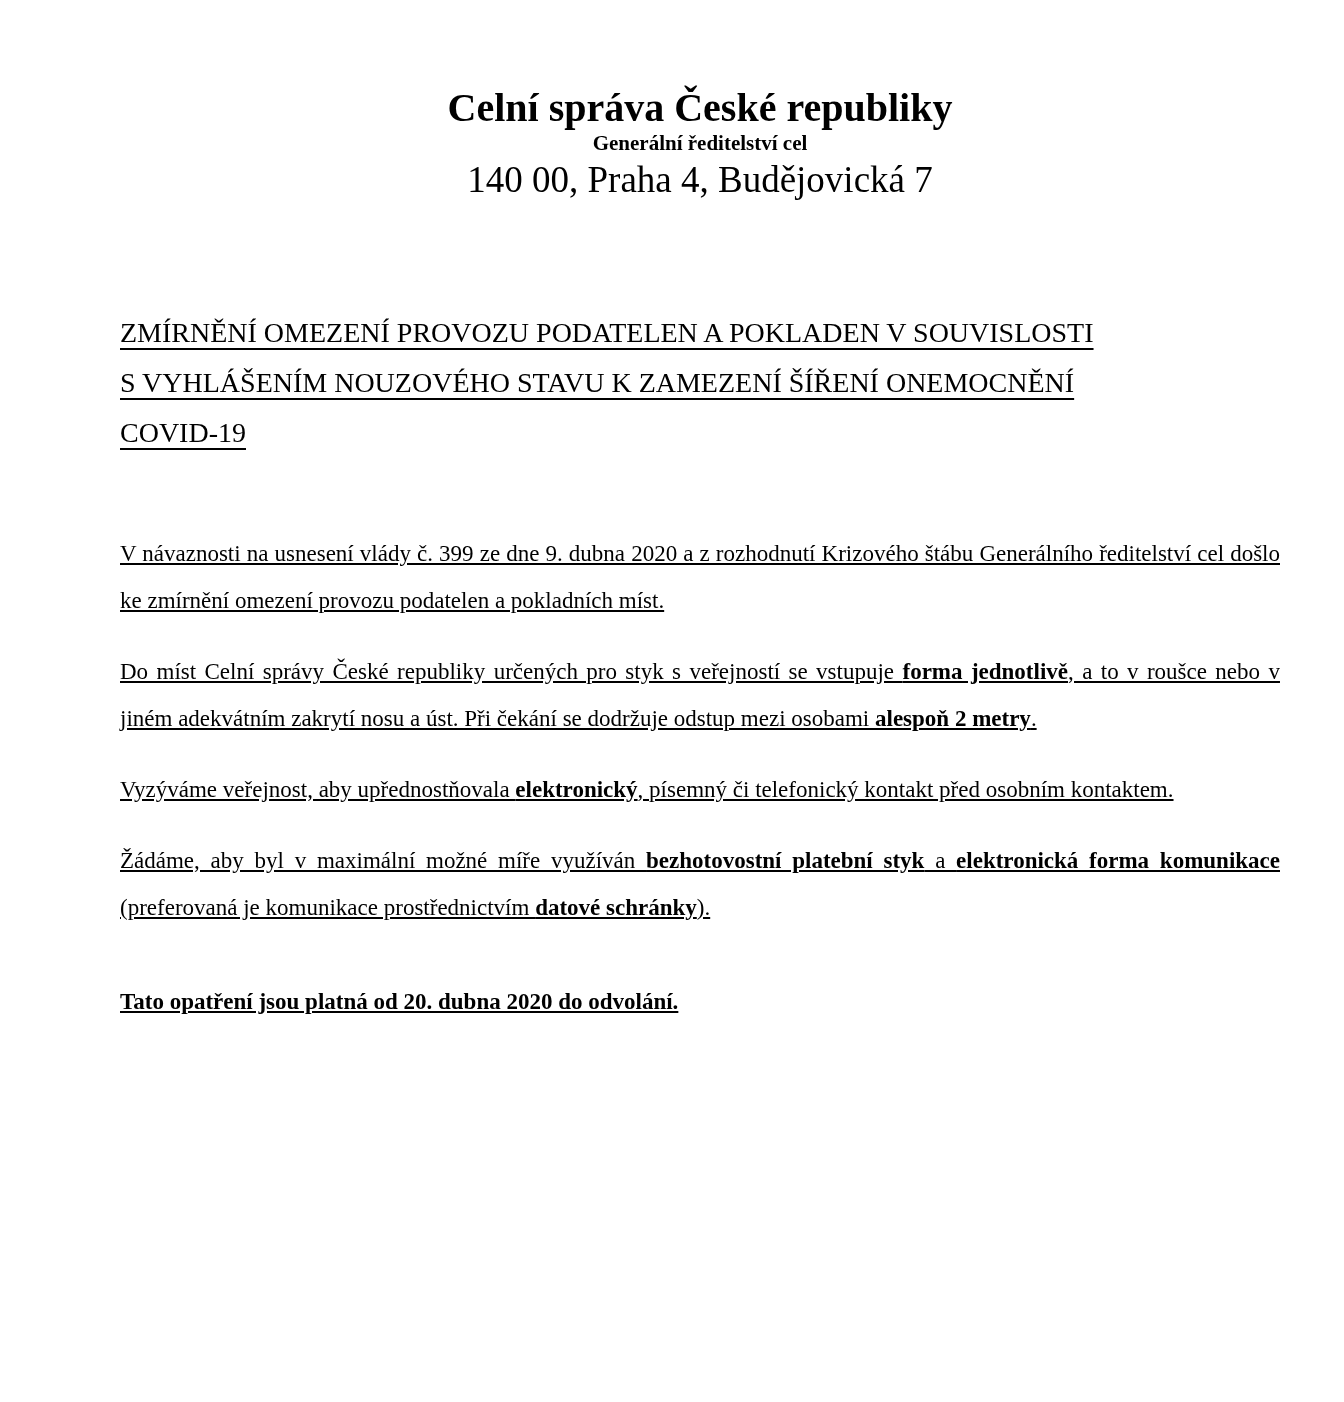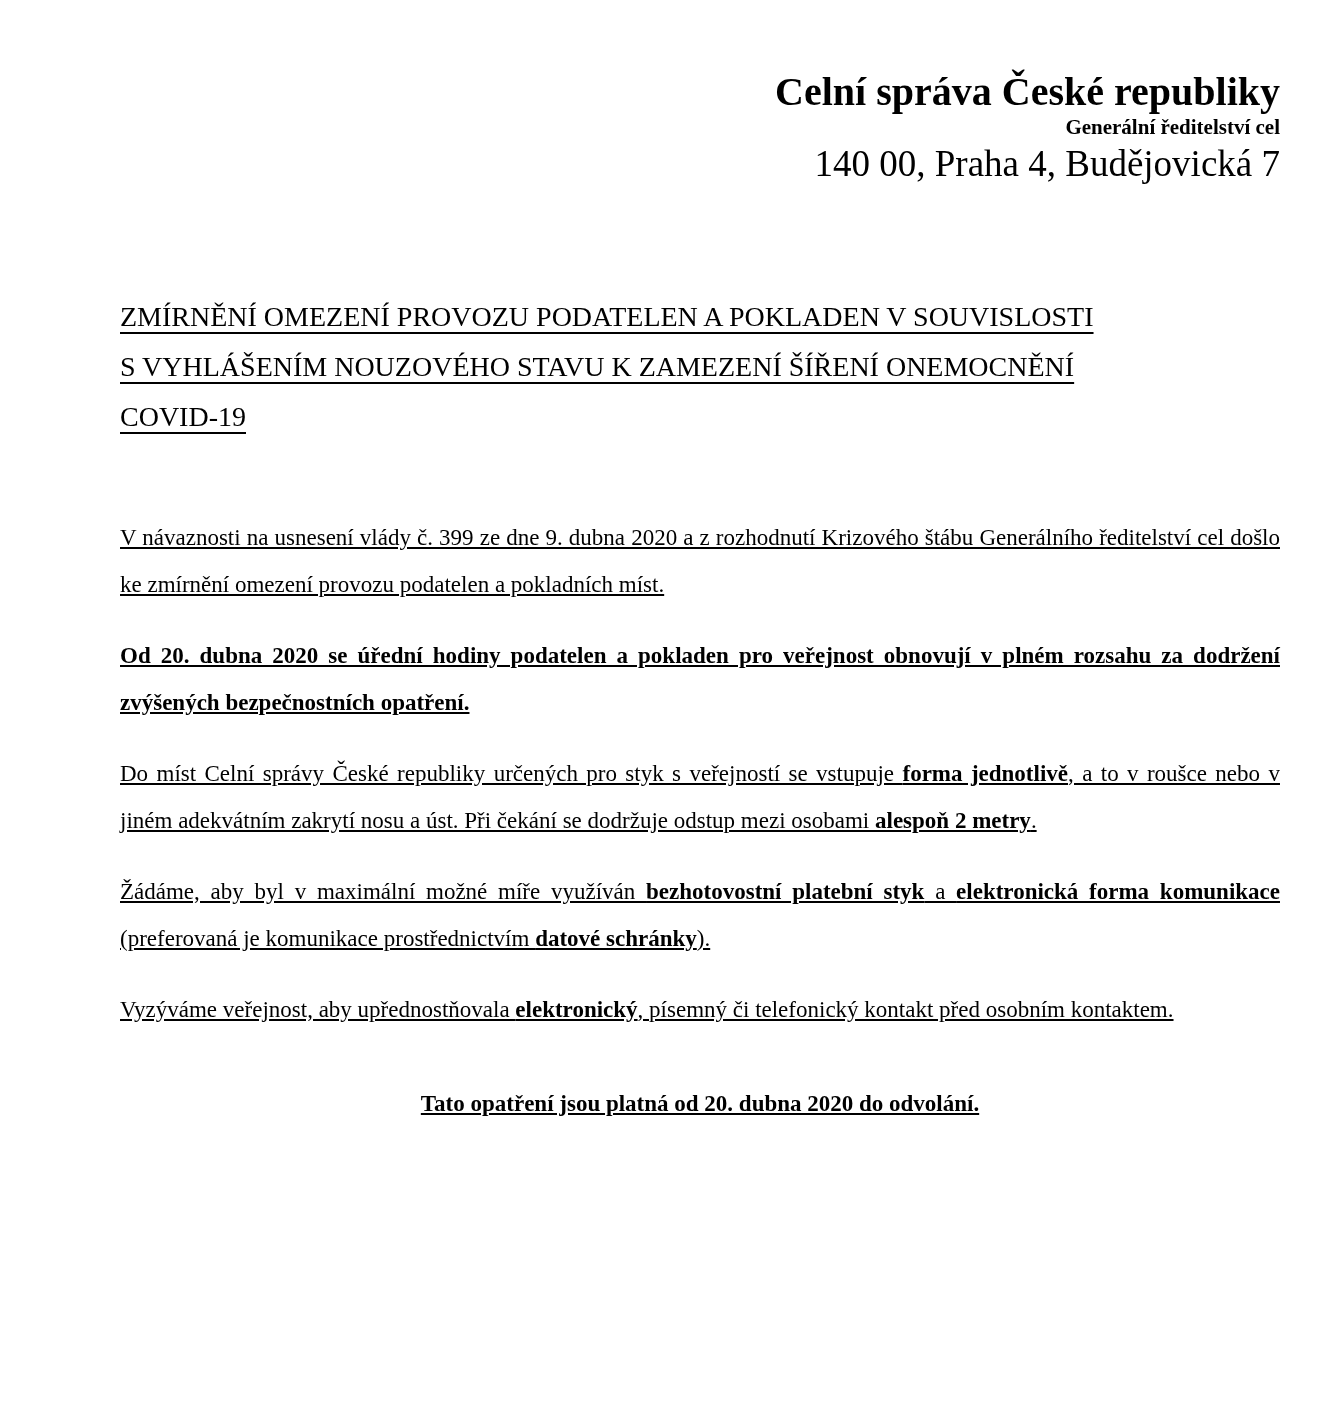--- a/index.html
+++ b/index.html
@@ -13,21 +13,22 @@
     color: #000000;
     overflow: hidden;
   }
   .page {
     width: 100%;
     height: 100%;
     padding: 68px 64px 0 120px; 
   }
   
   .letterhead {
-    text-align: right;
+    text-align: center;
+    margin-top: 16px;
   }
   .org-name {
     font-size: 40px;
     font-weight: bold;
     line-height: 1.18;
   }
   .dept-name {
     font-size: 21px;
     font-weight: bold;
     line-height: 1.18;
@@ -57,21 +58,21 @@
     font-size: 23px;
     text-decoration: underline;
   }
   .para {
     text-align: justify;
     line-height: 47px;
     margin-bottom: 24px;
   }
   .para:last-child {
     margin-top: 47px;
-    text-align: center;
+    text-align: left;
   }
   .b { font-weight: bold; }
 </style>
 </head>
 <body>
 
 <div class="page">
 
   <div class="letterhead">
     <div class="org-name">Celní správa České republiky</div>
@@ -80,20 +81,19 @@
   </div>
 
   <div class="doc-title">
     <span class="title-line">ZMÍRNĚNÍ OMEZENÍ PROVOZU PODATELEN A POKLADEN V SOUVISLOSTI</span>
     <span class="title-line">S VYHLÁŠENÍM NOUZOVÉHO STAVU K ZAMEZENÍ ŠÍŘENÍ ONEMOCNĚNÍ</span>
     <span class="title-line">COVID-19</span>
   </div>
 
   <div class="doc-body">
       <p class="para"><span>V návaznosti na usnesení vlády č. 399 ze dne 9. dubna 2020 a z rozhodnutí Krizového štábu Generálního ředitelství cel došlo ke zmírnění omezení provozu podatelen a pokladních míst.</span></p>
-      <p class="para"><span class="b">Od 20. dubna 2020 se úřední hodiny podatelen a pokladen pro veřejnost obnovují v plném rozsahu za dodržení zvýšených bezpečnostních opatření.</span></p>
       <p class="para"><span>Do míst Celní správy České republiky určených pro styk s veřejností se vstupuje </span><span class="b">forma jednotlivě</span><span>, a to v roušce nebo v jiném adekvátním zakrytí nosu a úst. Při čekání se dodržuje odstup mezi osobami </span><span class="b">alespoň 2 metry</span><span>.</span></p>
+      <p class="para"><span>Vyzýváme veřejnost, aby upřednostňovala </span><span class="b">elektronický</span><span>, písemný či telefonický kontakt před osobním kontaktem.</span></p>
       <p class="para"><span>Žádáme, aby byl v maximální možné míře využíván </span><span class="b">bezhotovostní platební styk</span><span> a </span><span class="b">elektronická forma komunikace</span><span> (preferovaná je komunikace prostřednictvím </span><span class="b">datové schránky</span><span>).</span></p>
-      <p class="para"><span>Vyzýváme veřejnost, aby upřednostňovala </span><span class="b">elektronický</span><span>, písemný či telefonický kontakt před osobním kontaktem.</span></p>
       <p class="para"><span class="b">Tato opatření jsou platná od 20. dubna 2020 do odvolání.</span></p>
     </div>
 
 </div>
 
 </body></html>

